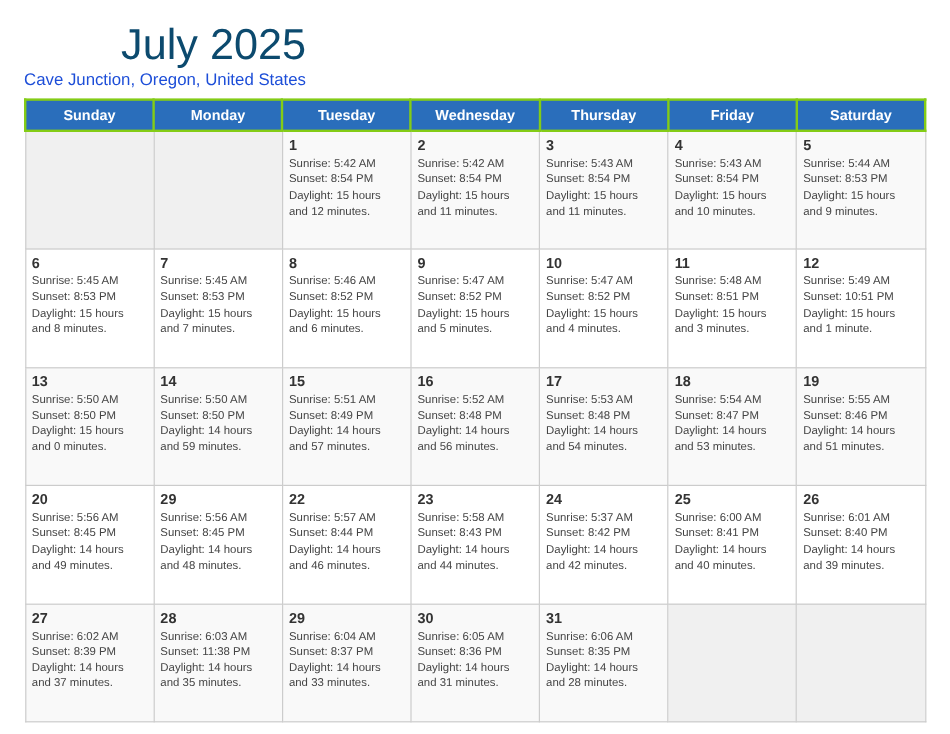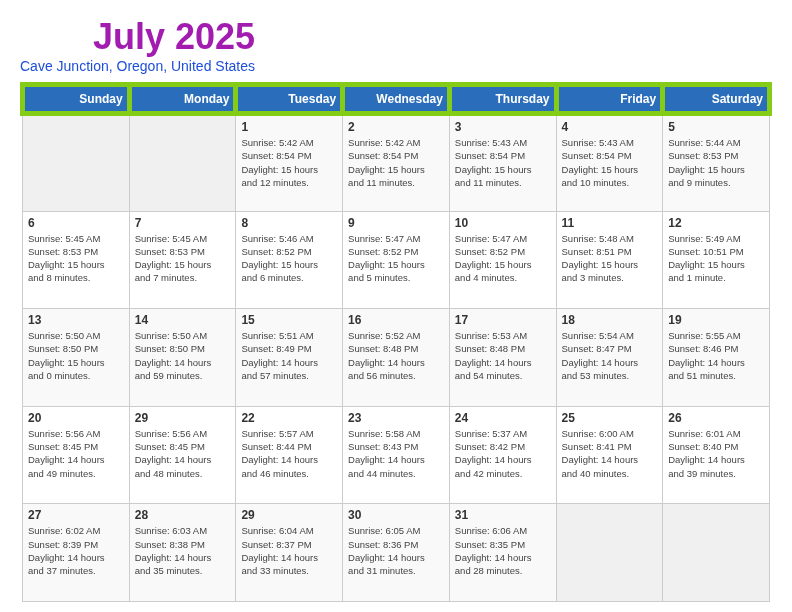--- a/index.html
+++ b/index.html
@@ -45,42 +45,42 @@
     }
     .logo-icon {
       width: 28px;
       height: 28px;
     }
     .title-block {
       text-align: right;
     }
     .main-title {
       font-size: 36px;
-      color: #a21caf;
-      font-weight: bold;
+      color: #0c4a6e;
+      font-weight: normal;
     }
     .subtitle {
       font-size: 14px;
       color: #1d4ed8;
     }
     .calendar {
       flex: 1;
       border: 1px solid #ccc;
       border-collapse: collapse;
       width: 100%;
       table-layout: fixed;
     }
     .calendar thead tr th {
       background: #2a6ebb;
       color: #fff;
       font-size: 12px;
       font-weight: bold;
       padding: 5px 4px;
-      border: 5px solid #84cc16;
-      text-align: right;
+      border: 2px solid #84cc16;
+      text-align: center;
     }
     .calendar tbody tr td {
       border: 1px solid #ccc;
       vertical-align: top;
       padding: 4px 5px;
       font-size: 10px;
       color: #333;
       height: 88px;
       background: #fff;
     }
@@ -326,21 +326,21 @@
           <td>
             <span class="day-number">27</span>
             <div class="day-info" style="white-space: pre-line;">Sunrise: 6:02 AM
 Sunset: 8:39 PM
 Daylight: 14 hours
 and 37 minutes.</div>
           </td>
           <td>
             <span class="day-number">28</span>
             <div class="day-info" style="white-space: pre-line;">Sunrise: 6:03 AM
-Sunset: 8:38 PM
+Sunset: 11:38 PM
 Daylight: 14 hours
 and 35 minutes.</div>
           </td>
           <td>
             <span class="day-number">29</span>
             <div class="day-info" style="white-space: pre-line;">Sunrise: 6:04 AM
 Sunset: 8:37 PM
 Daylight: 14 hours
 and 33 minutes.</div>
           </td>

